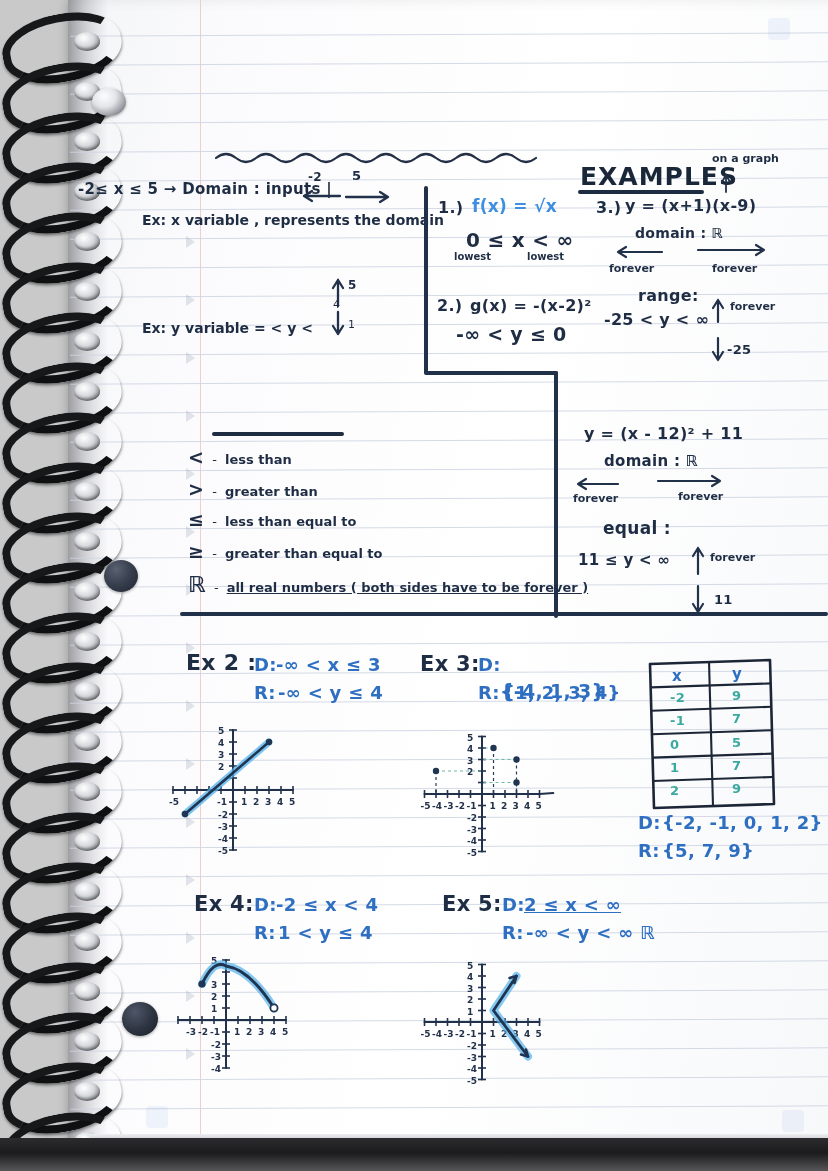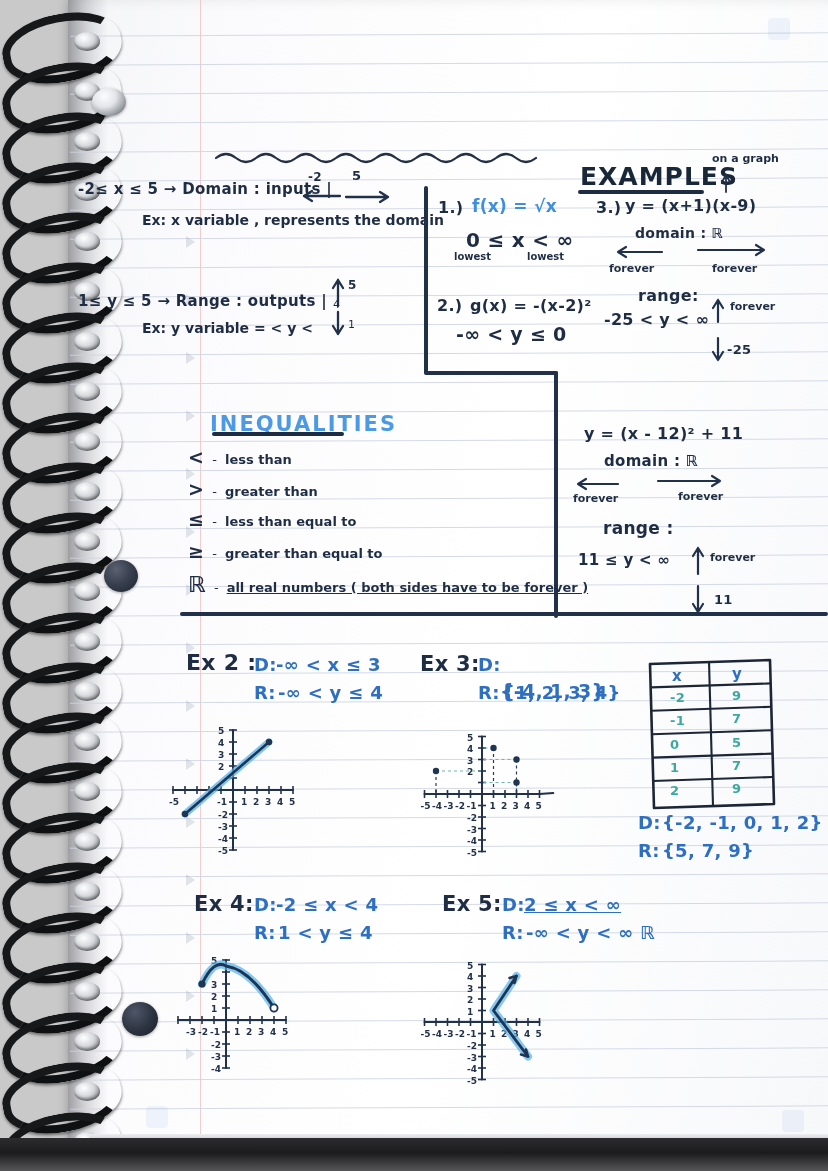--- a/index.html
+++ b/index.html
@@ -202,21 +202,20 @@
   <div class="ink hw" style="left:308px;top:170px;font-size:12px;">-2</div>
   <div class="ink hw" style="left:352px;top:168px;font-size:13px;">5</div>
 
   <svg style="left:298px;top:186px;" width="100" height="22">
     <path d="M42,10 L6,10 M6,10 L14,5 M6,10 L14,15" fill="none" stroke="#22314a" stroke-width="2.3" stroke-linecap="round"></path>
     <path d="M48,11 L90,11 M90,11 L82,6 M90,11 L82,16" fill="none" stroke="#22314a" stroke-width="2.3" stroke-linecap="round"></path>
   </svg>
 
   <div class="ink hwl" style="left:142px;top:212px;font-size:14px;font-weight:600;">Ex:  x variable , represents the domain</div>
 
-  <div class="ink hw" style="left:78px;top:292px;font-size:15px;">1≤ y ≤ 5  →  Range : outputs |</div>
   <div class="ink hwl" style="left:142px;top:320px;font-size:14px;font-weight:600;">Ex:  y variable  =  &lt; y &lt;</div>
 
   <svg style="left:330px;top:276px;" width="40" height="62">
     <path d="M8,30 L8,4 M8,4 L3,12 M8,4 L13,12" fill="none" stroke="#22314a" stroke-width="2.3" stroke-linecap="round"></path>
     <path d="M8,36 L8,58 M8,58 L3,50 M8,58 L13,50" fill="none" stroke="#22314a" stroke-width="2.3" stroke-linecap="round"></path>
   </svg>
   <div class="ink hw" style="left:348px;top:278px;font-size:12px;">5</div>
   <div class="ink hwl" style="left:333px;top:298px;font-size:11px;">4</div>
   <div class="ink hwl" style="left:348px;top:318px;font-size:11px;">1</div>
 
@@ -256,41 +255,40 @@
   <div class="ink hw" style="left:604px;top:310px;font-size:16px;">-25 &lt; y &lt; ∞</div>
   <svg style="left:710px;top:296px;" width="22" height="28">
     <path d="M8,26 L8,4 M8,4 L3,12 M8,4 L13,12" fill="none" stroke="#22314a" stroke-width="2.2" stroke-linecap="round"></path>
   </svg>
   <div class="ink hwl" style="left:730px;top:300px;font-size:11px;font-weight:600;">forever</div>
   <svg style="left:710px;top:336px;" width="22" height="28">
     <path d="M8,2 L8,24 M8,24 L3,16 M8,24 L13,16" fill="none" stroke="#22314a" stroke-width="2.2" stroke-linecap="round"></path>
   </svg>
   <div class="ink hw" style="left:727px;top:342px;font-size:13px;">-25</div>
 
-  <div class="ink ineq-h" style="left:210px;top:412px;">INEQUALITIES</div>
   <div class="uline" style="left:212px;top:432px;width:132px;height:4px;"></div>
 
   <div id="ineq-list">
       <div style="position: absolute; left: 188px; top: 446px;"><span class="ink hw" style="position: relative; font-size: 19px;">&lt;</span><span class="ink hwl" style="position: relative; margin: 0px 8px; font-size: 13px;">-</span><span class="ink hwl" style="position: relative; font-size: 13px; font-weight: 600;">less than</span></div>
       <div style="position: absolute; left: 188px; top: 478px;"><span class="ink hw" style="position: relative; font-size: 19px;">&gt;</span><span class="ink hwl" style="position: relative; margin: 0px 8px; font-size: 13px;">-</span><span class="ink hwl" style="position: relative; font-size: 13px; font-weight: 600;">greater than</span></div>
       <div style="position: absolute; left: 188px; top: 508px;"><span class="ink hw" style="position: relative; font-size: 19px;">≤</span><span class="ink hwl" style="position: relative; margin: 0px 8px; font-size: 13px;">-</span><span class="ink hwl" style="position: relative; font-size: 13px; font-weight: 600;">less than equal to</span></div>
       <div style="position: absolute; left: 188px; top: 540px;"><span class="ink hw" style="position: relative; font-size: 19px;">≥</span><span class="ink hwl" style="position: relative; margin: 0px 8px; font-size: 13px;">-</span><span class="ink hwl" style="position: relative; font-size: 13px; font-weight: 600;">greater than equal to</span></div>
       <div style="position: absolute; left: 188px; top: 572px;"><span class="ink hw" style="position: relative; font-size: 22px;">ℝ</span><span class="ink hwl" style="position: relative; margin: 0px 8px; font-size: 13px;">-</span><span class="ink hwl" style="position: relative; font-size: 13px; font-weight: 600; text-decoration: underline;">all real numbers ( both sides have to be forever )</span></div>
     </div>
 
   <div class="ink hw" style="left:584px;top:424px;font-size:16px;">y = (x - 12)² + 11</div>
   <div class="ink hw" style="left:604px;top:452px;font-size:15px;">domain : ℝ</div>
   <svg style="left:568px;top:472px;" width="180" height="24">
     <path d="M50,12 L10,12 M10,12 L18,7 M10,12 L18,17" fill="none" stroke="#22314a" stroke-width="2.2" stroke-linecap="round"></path>
     <path d="M90,9 L152,9 M152,9 L144,4 M152,9 L144,14" fill="none" stroke="#22314a" stroke-width="2.2" stroke-linecap="round"></path>
   </svg>
   <div class="ink hwl" style="left:573px;top:492px;font-size:11px;font-weight:600;">forever</div>
   <div class="ink hwl" style="left:678px;top:490px;font-size:11px;font-weight:600;">forever</div>
 
-  <div class="ink hw" style="left:603px;top:518px;font-size:17px;">range :</div>
+  <div class="ink hw" style="left:603px;top:518px;font-size:17px;">equal :</div>
   <div class="ink hw" style="left:578px;top:551px;font-size:15px;">11 ≤ y &lt; ∞</div>
   <svg style="left:690px;top:544px;" width="22" height="32">
     <path d="M8,30 L8,4 M8,4 L3,12 M8,4 L13,12" fill="none" stroke="#22314a" stroke-width="2.2" stroke-linecap="round"></path>
   </svg>
   <div class="ink hwl" style="left:710px;top:551px;font-size:11px;font-weight:600;">forever</div>
   <svg style="left:690px;top:584px;" width="22" height="32">
     <path d="M8,2 L8,28 M8,28 L3,20 M8,28 L13,20" fill="none" stroke="#22314a" stroke-width="2.2" stroke-linecap="round"></path>
   </svg>
   <div class="ink hw" style="left:714px;top:592px;font-size:13px;">11</div>
 

